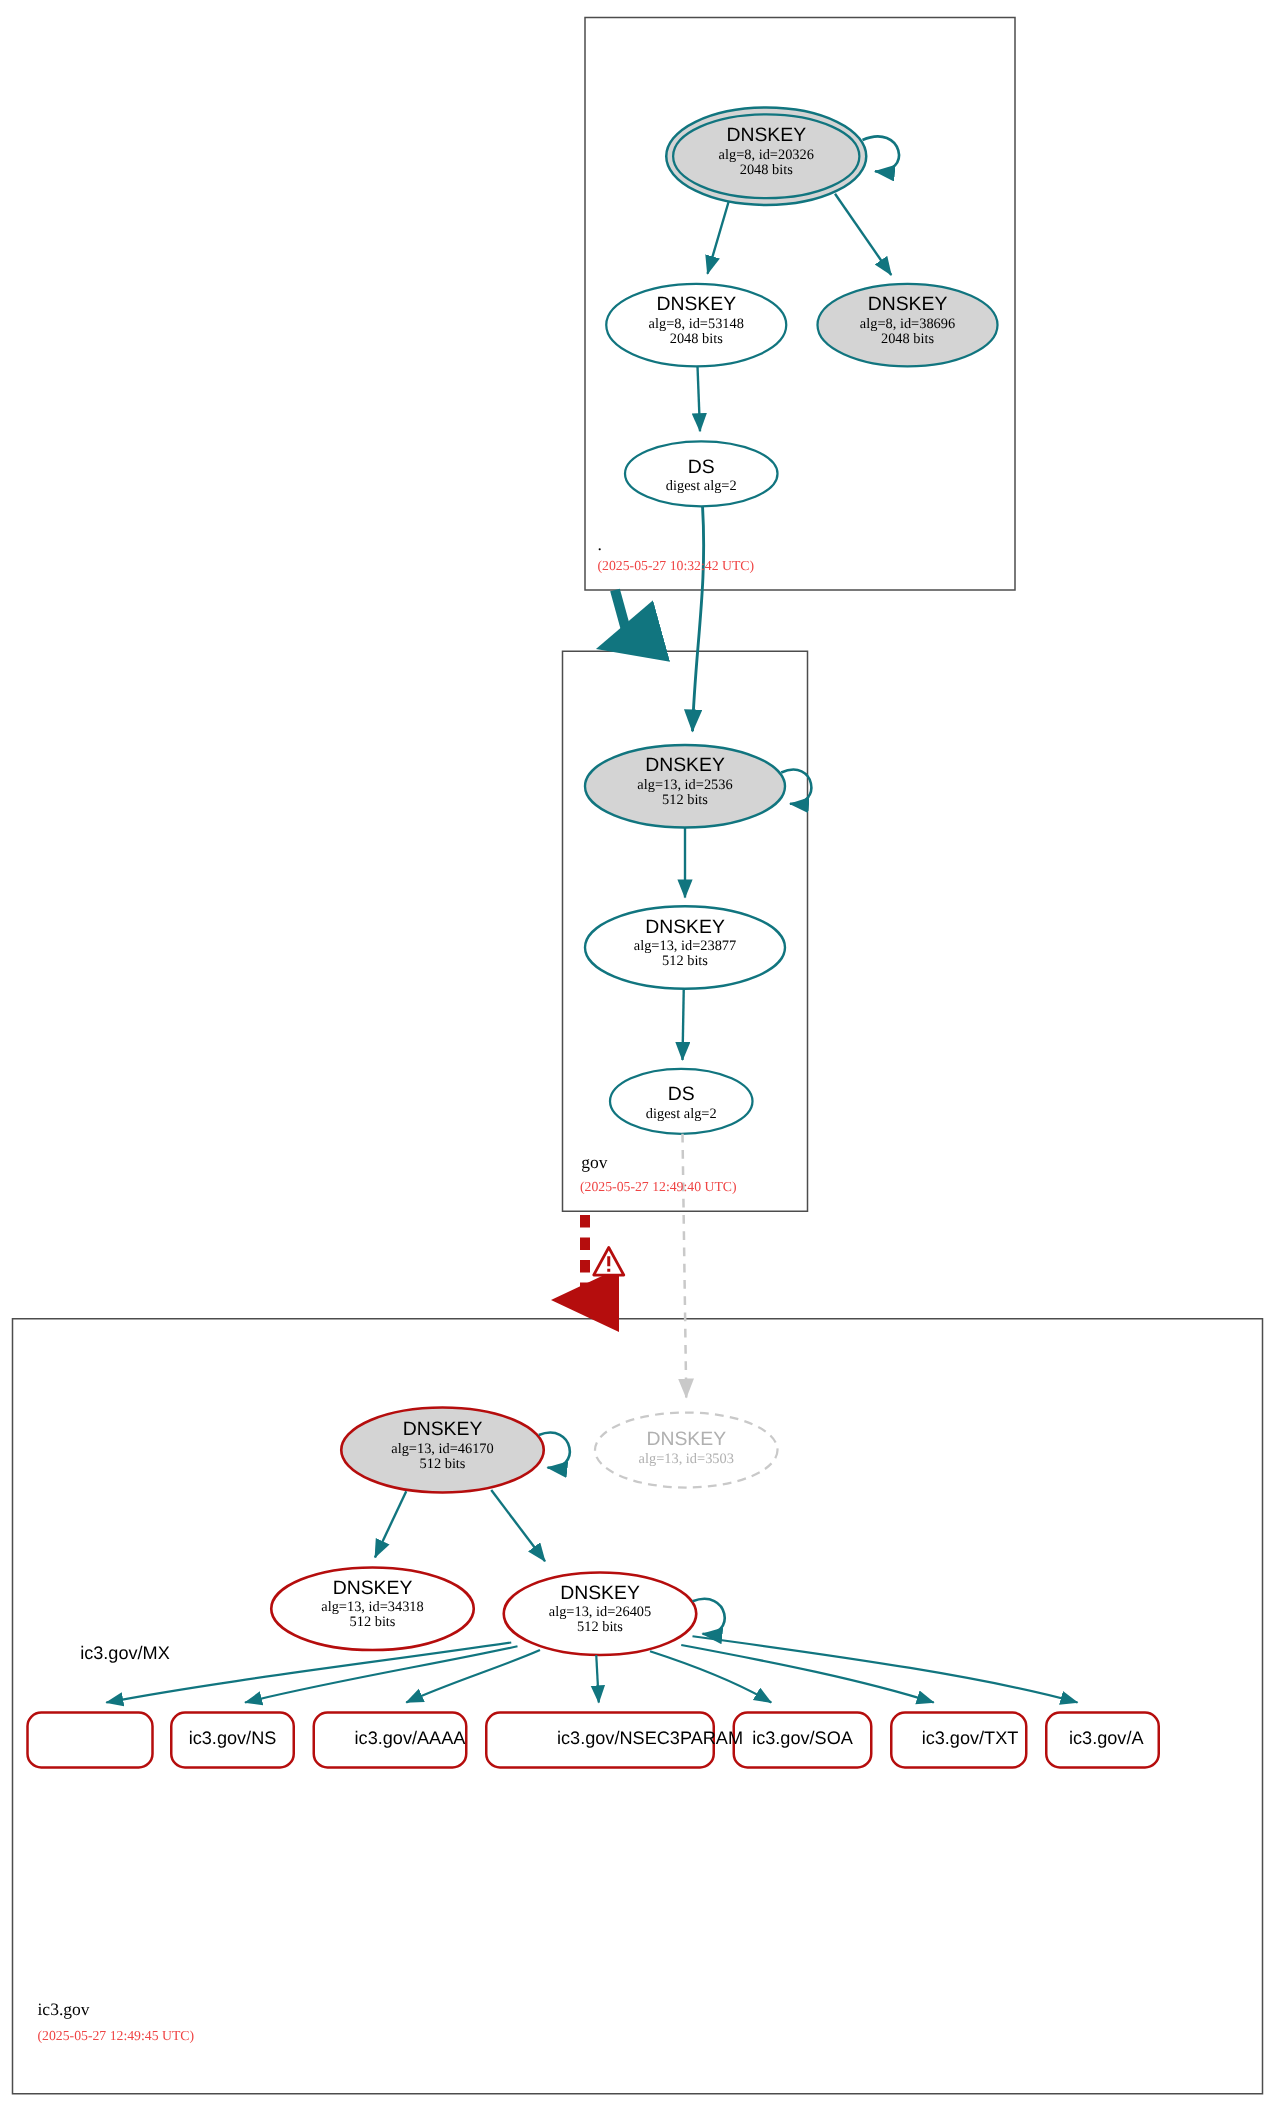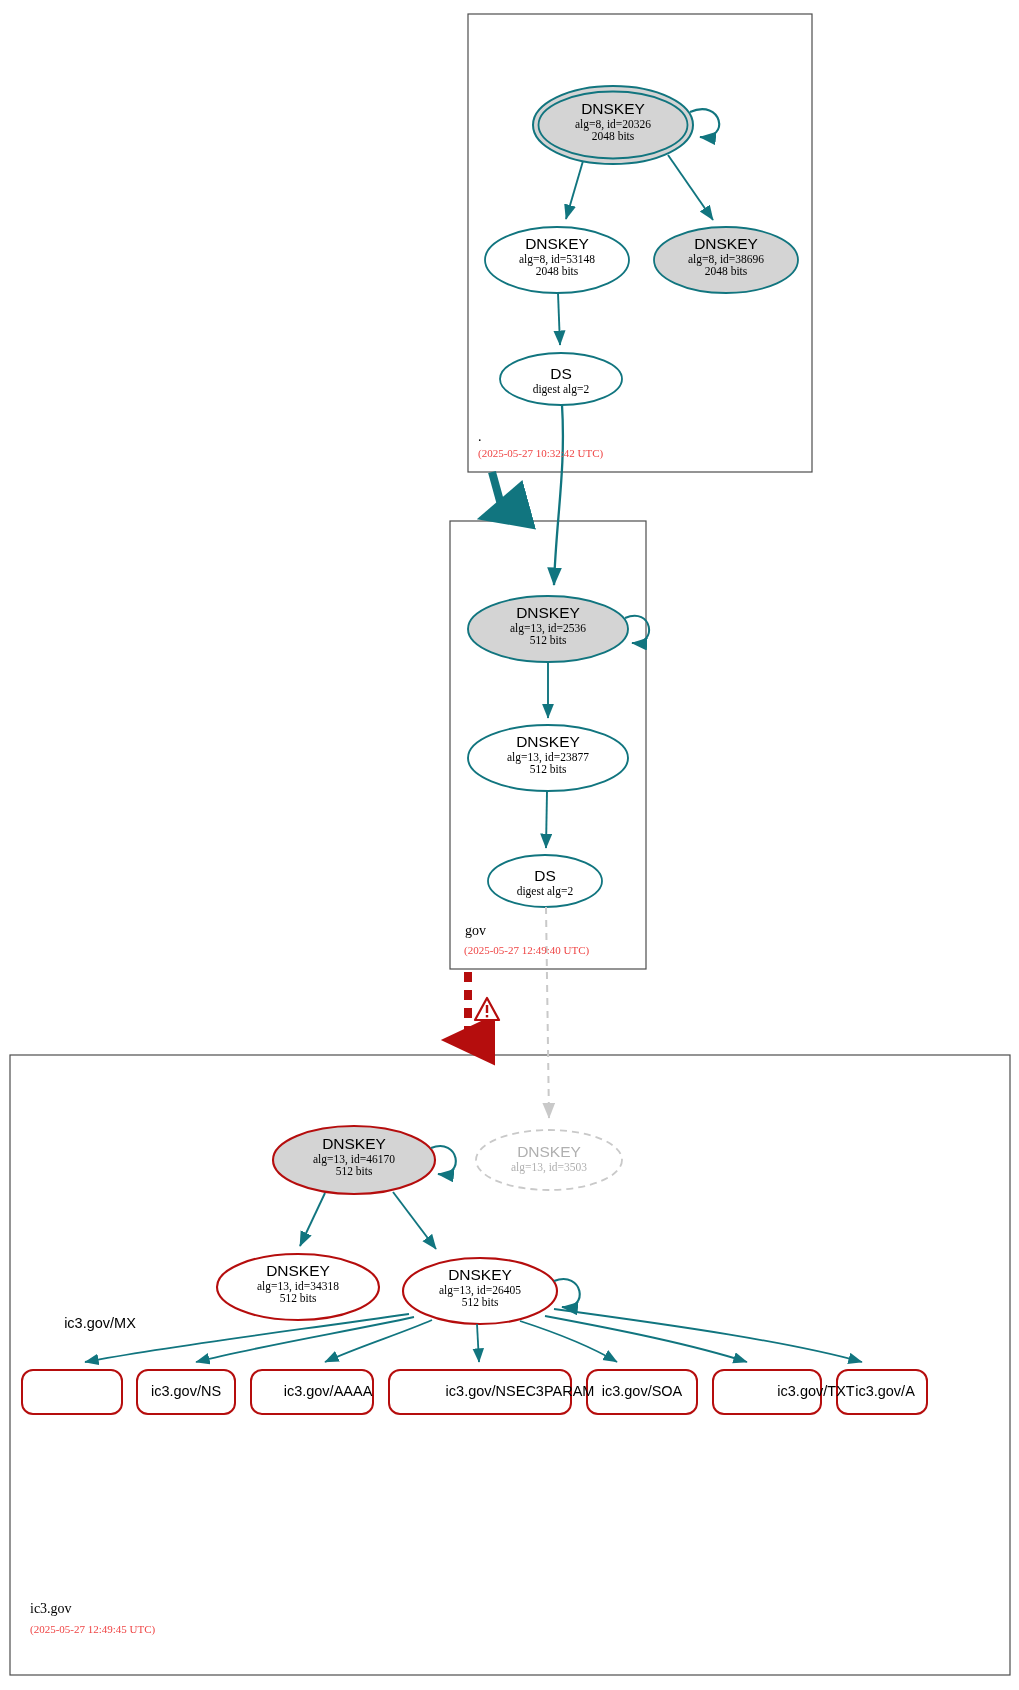--- a/index.html
+++ b/index.html
@@ -186,19 +186,19 @@
     <div class="t-main">DNSKEY</div>
     <div class="t-sub">alg=13, id=26405</div>
     <div class="t-sub">512 bits</div>
   </div>
 
   <div class="nodetext t-leaf" style="left:22px;top:1316px;width:100px;margin-left:28px;">ic3.gov/MX</div>
   <div class="nodetext t-leaf" style="left:137px;top:1384px;width:98px;">ic3.gov/NS</div>
   <div class="nodetext t-leaf" style="left:251px;top:1384px;width:122px;margin-left:16px;">ic3.gov/AAAA</div>
   <div class="nodetext t-leaf" style="left:389px;top:1384px;width:182px;padding-left:40px;">ic3.gov/NSEC3PARAM</div>
   <div class="nodetext t-leaf" style="left:587px;top:1384px;width:110px;">ic3.gov/SOA</div>
-  <div class="nodetext t-leaf" style="left:713px;top:1384px;width:126px;padding-left:40px;">ic3.gov/TXT</div>
+  <div class="nodetext t-leaf" style="left:713px;top:1384px;width:126px;">ic3.gov/TXT</div>
   <div class="nodetext t-leaf" style="left:837px;top:1384px;width:96px;">ic3.gov/A</div>
 
   <div class="zonelabel" style="left:30px;top:1601px;">ic3.gov</div>
   <div class="zonets" style="left:30px;top:1623px;">(2025-05-27 12:49:45 UTC)</div>
 
 </div>
 
 </body></html>

